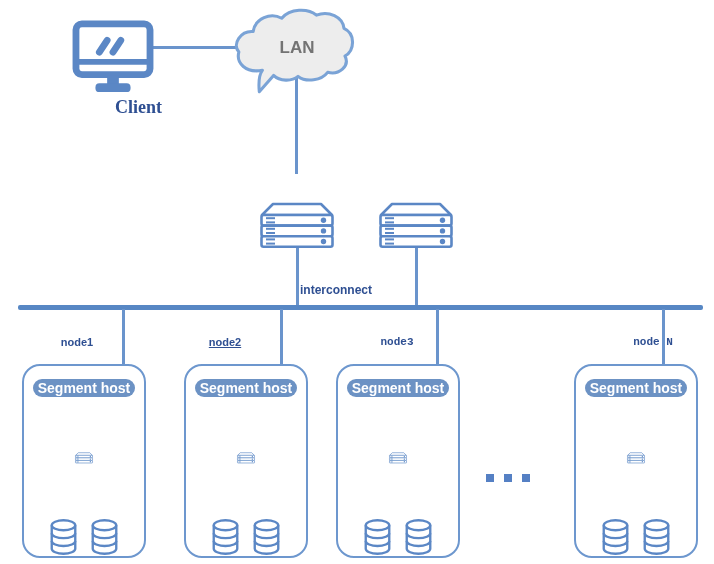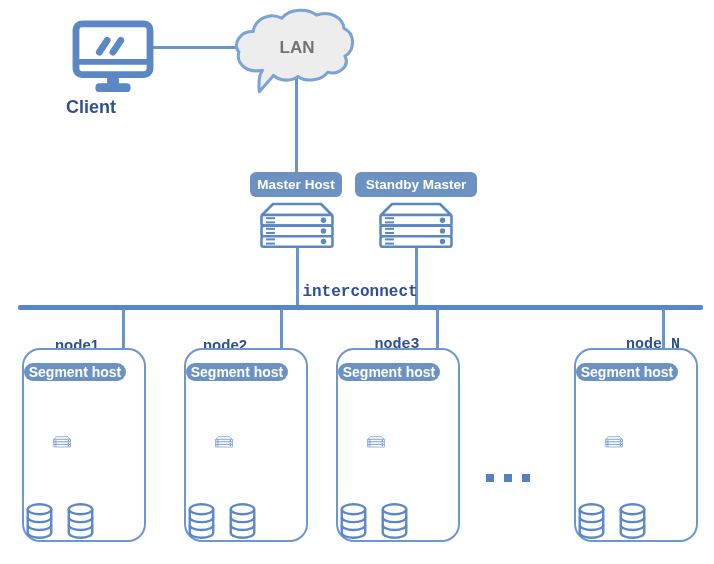--- a/index.html
+++ b/index.html
@@ -11,44 +11,44 @@
   .hline,.vline{position:absolute;background:#6a94cc;}
   .line-client-lan{left:150px;top:46px;width:88px;height:3px;}
   .line-lan-master{left:295px;top:78px;width:3px;height:96px;}
   .line-master-bar{left:296px;top:248px;width:3px;height:58px;}
   .line-standby-bar{left:415px;top:248px;width:3px;height:58px;}
   .interconnect-bar{position:absolute;left:18px;top:305px;width:685px;height:5px;background:#5787c4;border-radius:2px;}
   .drop{position:absolute;top:309px;width:3px;height:56px;background:#6a94cc;}
   .drop-1{left:122px;} .drop-2{left:280px;} .drop-3{left:436px;} .drop-4{left:662px;}
   
   .client-icon{position:absolute;left:72px;top:20px;width:82px;height:76px;}
-  .client-label{position:absolute;left:66px;top:97px;width:96px;text-align:left;
-    font-size:18px;font-weight:bold;color:#2e4f92;}
+  .client-label{position:absolute;left:66px;top:97px;width:96px;text-align:right;
+    font-size:18px;font-weight:bold;color:#2e4f92;font-family:Liberation Serif, serif;}
   
   .cloud{position:absolute;left:228px;top:5px;width:134px;height:100px;}
   .lan-label{position:absolute;left:262px;top:38px;width:70px;text-align:center;
     font-size:17px;font-weight:bold;color:#737373;}
   
   .badge{position:absolute;top:172px;height:25px;background:#6c92c4;border-radius:6px;
     color:#ffffff;font-weight:bold;font-size:13.5px;display:flex;align-items:center;justify-content:center;}
   .badge-master{left:250px;width:92px;}
   .badge-standby{left:355px;width:122px;}
   .server-icon{width:78px;height:50px;display:block;}
   .server-master{position:absolute;left:258px;top:201px;}
   .server-standby{position:absolute;left:377px;top:201px;}
   
-  .interconnect-label{position:absolute;left:300px;top:283px;width:120px;text-align:center;
-    font-size:16px;font-weight:bold;color:#2e4f92;font-family:Liberation Mono, monospace;}
+  .interconnect-label{position:absolute;left:300px;top:283px;width:120px;text-align:left;
+    font-size:12px;font-weight:bold;color:#2e4f92;}
   
   .node-label{position:absolute;top:336px;width:90px;text-align:center;
-    font-size:15px;font-weight:bold;color:#2e4f92;}
+    font-size:11px;font-weight:bold;color:#2e4f92;}
   .node-label-1{left:32px;} .node-label-2{left:180px;text-decoration:underline;} .node-label-3{left:352px;font-family:Liberation Mono, monospace;} .node-label-4{left:608px;font-family:Liberation Mono, monospace;}
-  .node{position:absolute;top:348px;width:124px;height:194px;background:#ffffff;
+  .node{position:absolute;top:364px;width:124px;height:194px;background:#ffffff;
     border:2.5px solid #6d97ce;border-radius:18px;box-sizing:border-box;
-    display:flex;flex-direction:column;gap:48px;}
+    display:flex;flex-direction:column;align-items:center;gap:48px;}
   .node-1{left:22px;} .node-2{left:184px;} .node-3{336px;left:336px;} .node-4{left:574px;}
   .segment-box{margin-top:13px;width:102px;height:72px;background:#6c92c4;border-radius:10px;
     color:#ffffff;font-weight:bold;font-size:14px;display:flex;align-items:center;justify-content:center;text-align:center;}
   .node .server-icon{margin-top:7px;width:76px;height:48px;}
   .db-row{display:flex;gap:10px;margin-top:6px;}
   .db-icon{width:31px;height:38px;display:block;}
   
   .dots{position:absolute;left:486px;top:474px;display:flex;gap:10px;}
   .dot{width:8px;height:8px;background:#5580c4;display:block;}
 </style>
@@ -111,22 +111,20 @@
   <svg class="client-icon">
       <use href="#sym-monitor"></use>
     </svg>
   <div class="client-label">Client</div>
 
   <svg class="cloud">
       <use href="#sym-cloud"></use>
     </svg>
   <div class="lan-label">LAN</div>
 
-  <div class="badge badge-master">Master Host</div>
-  <div class="badge badge-standby">Standby Master</div>
   <svg class="server-icon server-master">
       <use href="#sym-server"></use>
     </svg>
   <svg class="server-icon server-standby">
       <use href="#sym-server"></use>
     </svg>
 
   <div class="interconnect-label">interconnect</div>
 
   <div class="node-label node-label-1">node1</div>

